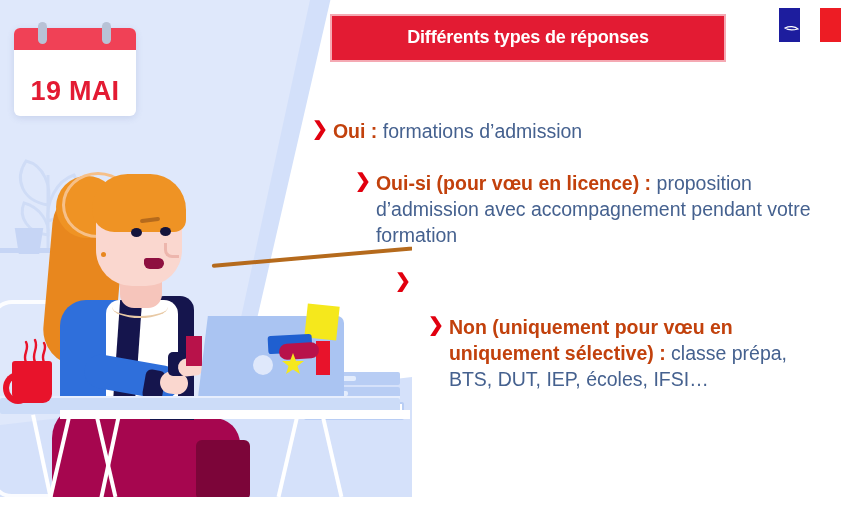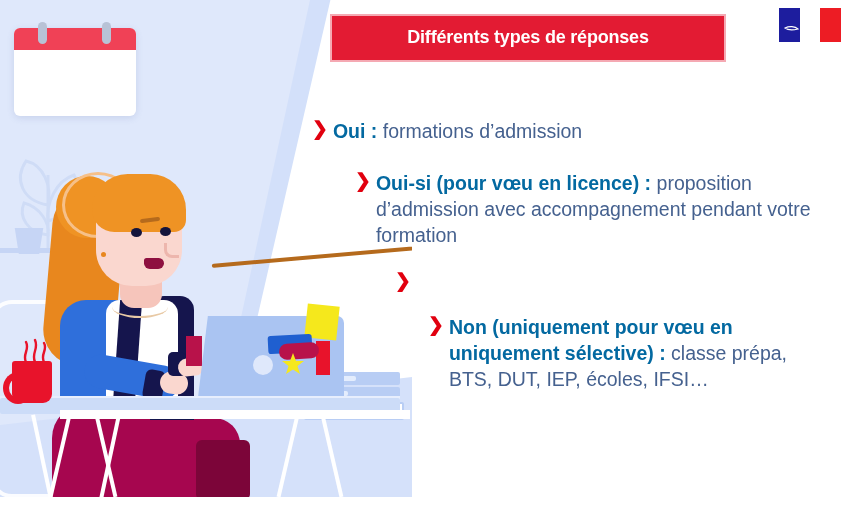--- a/index.html
+++ b/index.html
@@ -240,21 +240,21 @@
   .bullet{
     position:relative;display:flex;align-items:flex-start;
     color:#34568f;
   }
   .bullet .chev{
     flex:0 0 auto;
     color:#e1000f;font-weight:bold;font-size:19px;line-height:22px;
     margin-right:5px;
   }
   .btxt{font-size:19.5px;line-height:26px;color:#34568f;}
-  .btxt b{font-weight:bold;color:#0369a1;}
+  .btxt b{font-weight:bold;color:#c2410c;}
   .btxt span.reg{font-weight:normal;color:#45618f;}
 
   .b1{margin-left:12px;}
   .b2{margin-left:55px;width:480px;}
   .b3{margin-left:95px;margin-top:22px;}
   .b4{margin-left:128px;margin-top:22px;width:390px;}
   .b2{margin-top:26px;}
 
   
   #logo{
@@ -358,20 +358,21 @@
       <path d="M24 26 C20 18 28 14 24 7" stroke="#e8132b" stroke-width="2.4" fill="none" stroke-linecap="round"></path>
     </svg>
     <div class="mug-handle"></div>
     <div class="mug-body"></div>
   </div>
 
   <div id="calendar">
     <div class="cal-head"></div>
     <div class="cal-ring r1"></div>
     <div class="cal-ring r2"></div>
+    <div class="cal-l2">19 MAI</div>
   </div>
 
   <div id="logo">
     <div class="flag-blue"></div>
     <div class="flag-white"></div>
     <div class="flag-red"></div>
     <svg viewBox="0 0 62 34" style="position:absolute;left:0;top:0;width:62px;height:34px;">
       <path d="M21 34 L21 0 L30 0 C30 6 26 8 27 12 C28 16 33 14 34 18 C35 22 29 23 30 27 C31 31 36 31 37 34 Z" fill="#ffffff"></path>
       <path d="M41 0 L41 34 L36 34 C35 30 30 30 30 26 C30 22 36 22 35 18 C34 13 29 14 29 10 C29 5 33 4 33 0 Z" fill="#ffffff"></path>
       <path d="M6 20 C10 18 16 18 19 21 C15 22 10 23 6 20Z" fill="#1d1d9e" stroke="#ffffff" stroke-width="1.1"></path>

